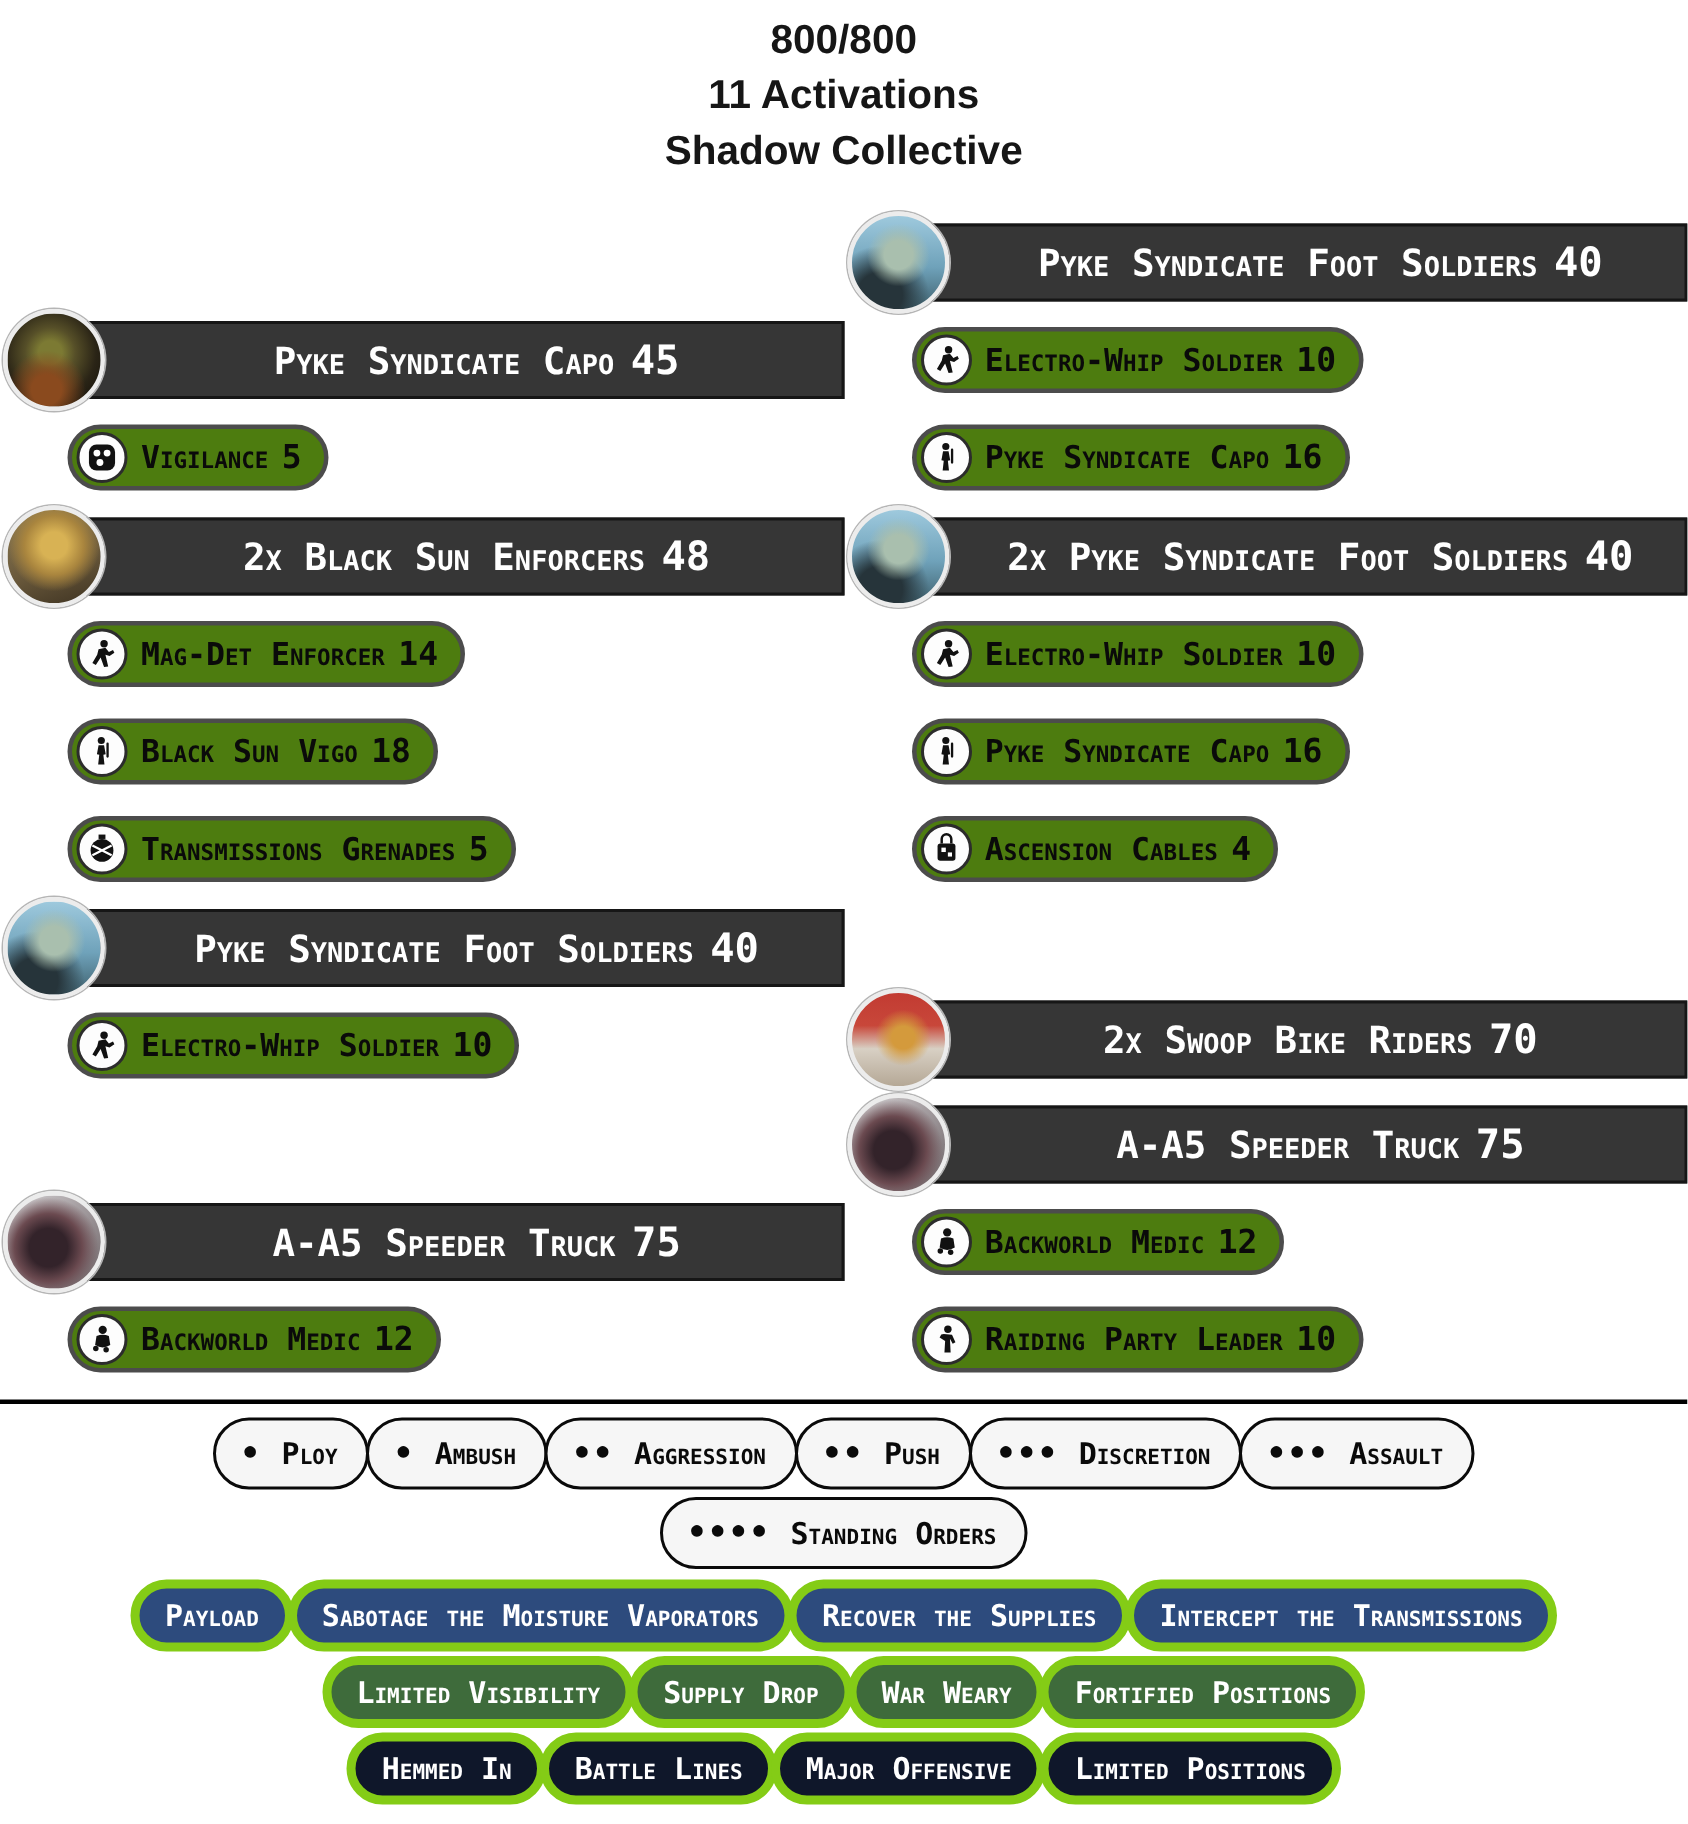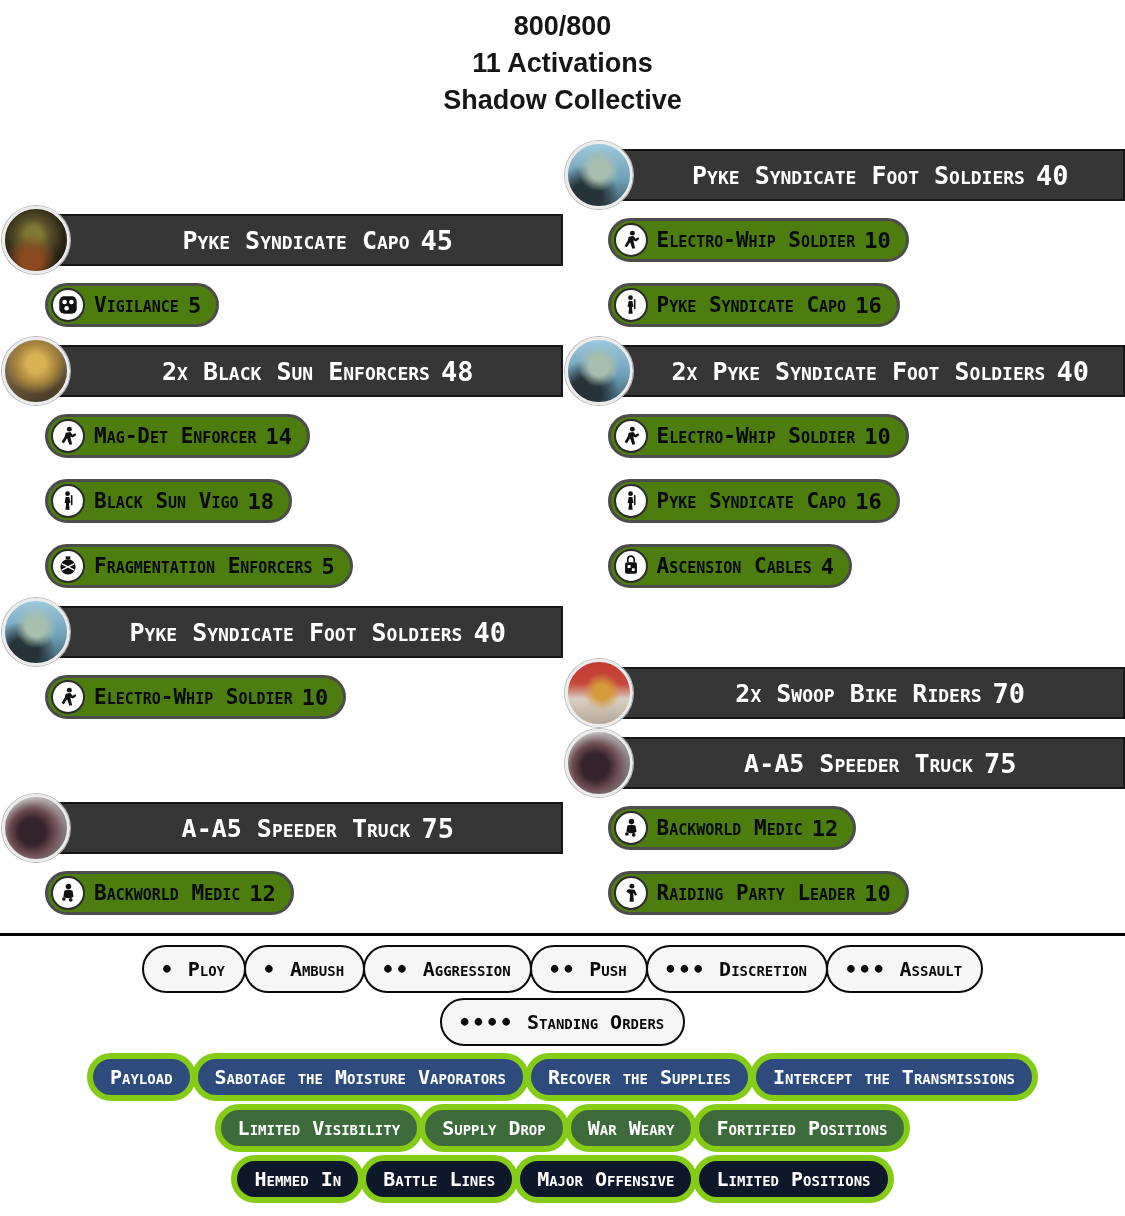--- a/index.html
+++ b/index.html
@@ -197,21 +197,21 @@
           <span class="upg-pts">18</span>
         </div>
         <div class="upgrade-pill">
           <span class="pill-icon">
               <svg viewBox="0 0 24 24" width="22" height="22">
                 <rect x="9.5" y="1.5" width="5" height="3.2" fill="#111"></rect>
                 <circle cx="12" cy="13" r="8.3" fill="#111"></circle>
                 <path d="M5 9.5 L19 16.5 M19 9.5 L5 16.5" stroke="#fff" stroke-width="1.6"></path>
               </svg>
             </span>
-          <span>Fragmentation Enforcers</span>
+          <span>Transmissions Grenades</span>
           <span class="upg-pts">5</span>
         </div>
       </div>
     </div>
     <div class="unit-card">
       <div class="bar-wrap">
         <div class="unit-bar">
           <span>2x Pyke Syndicate Foot Soldiers</span>
           <span class="unit-pts">40</span>
         </div>

